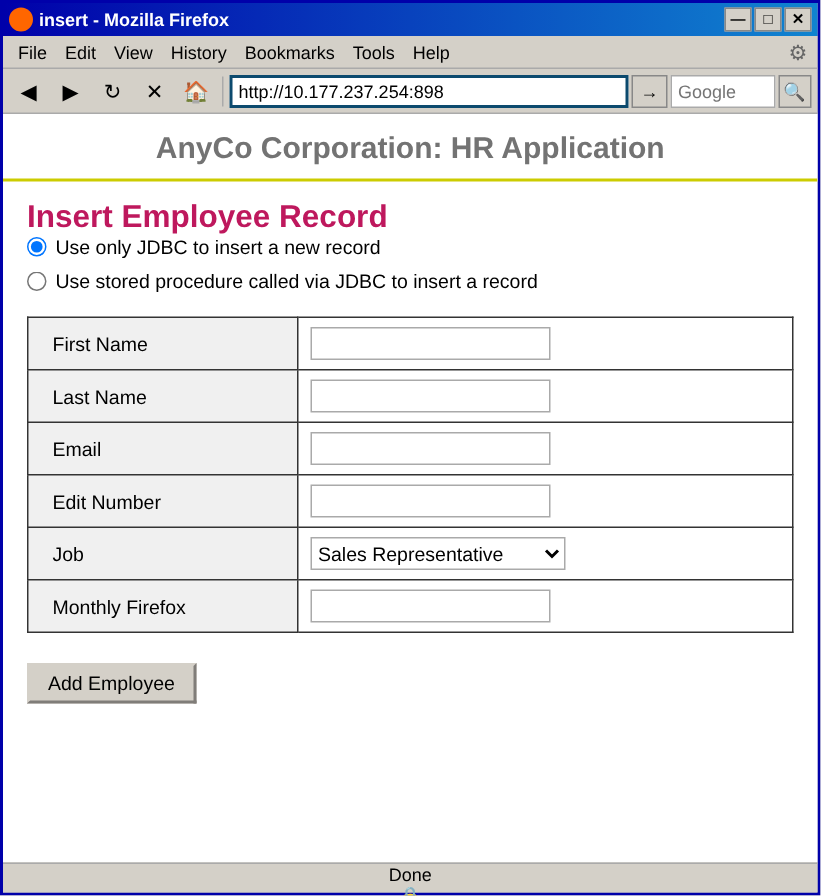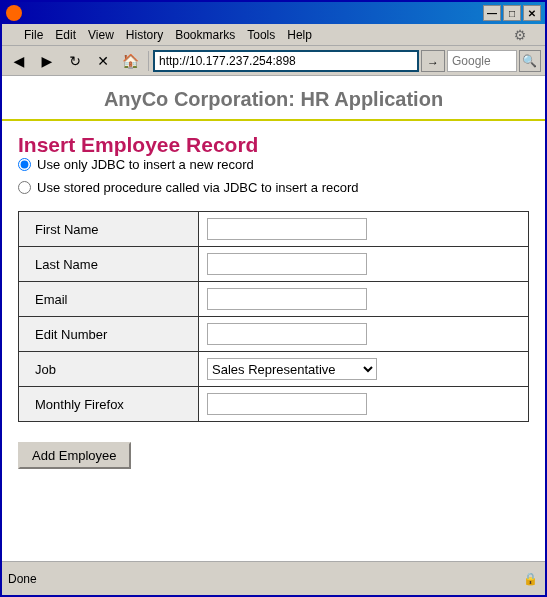--- a/index.html
+++ b/index.html
@@ -63,21 +63,21 @@
       cursor: pointer;
       font-weight: bold;
     }
 
     
     .menu-bar {
       background: #d4d0c8;
       border-bottom: 1px solid #aaa;
       display: flex;
       align-items: center;
-      padding: 2px 16px;
+      padding: 2px 4px;
       height: 22px;
       flex-shrink: 0;
     }
     .menu-item {
       padding: 2px 6px;
       font-size: 12px;
       cursor: pointer;
       color: #000;
     }
     .menu-gear {
@@ -260,26 +260,27 @@
       border: 2px outset #d4d0c8;
       font-size: 13px;
       cursor: pointer;
       margin-bottom: 16px;
     }
 
     
     .status-bar {
       background: #d4d0c8;
       border-top: 1px solid #aaa;
-      height: 34px;
+      height: 20px;
       display: flex;
       align-items: center;
       padding: 0 6px;
       font-size: 12px;
       flex-shrink: 0;
+      flex-direction: column;
     }
     .status-text {
       flex: 1;
     }
     .status-icon {
       width: 16px;
       height: 16px;
       display: flex;
       align-items: center;
       justify-content: center;
@@ -287,20 +288,21 @@
     }
   </style>
 </head>
 <body>
 
 <div class="window">
 
   <div class="title-bar">
     <div class="title-bar-left">
       <div class="title-bar-icon"></div>
+      <span class="title-bar-text">insert - Mozilla Firefox</span>
     </div>
     <div class="title-bar-buttons">
       <div class="tb-btn">—</div>
       <div class="tb-btn">□</div>
       <div class="tb-btn">✕</div>
     </div>
   </div>
 
   <div class="menu-bar">
     <span class="menu-item">File</span>

